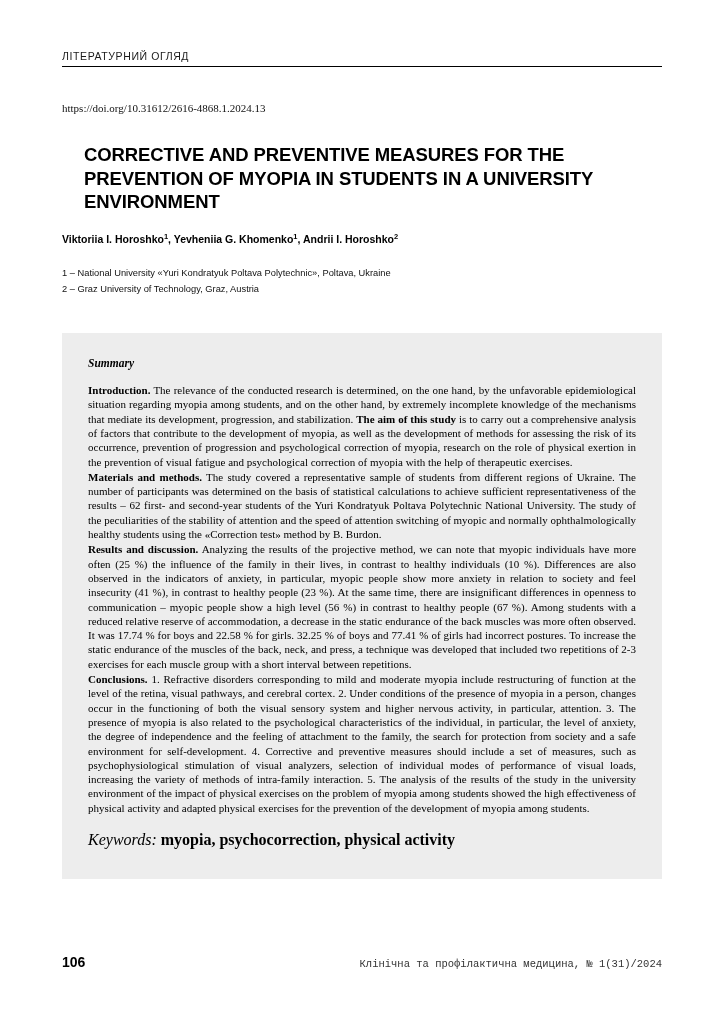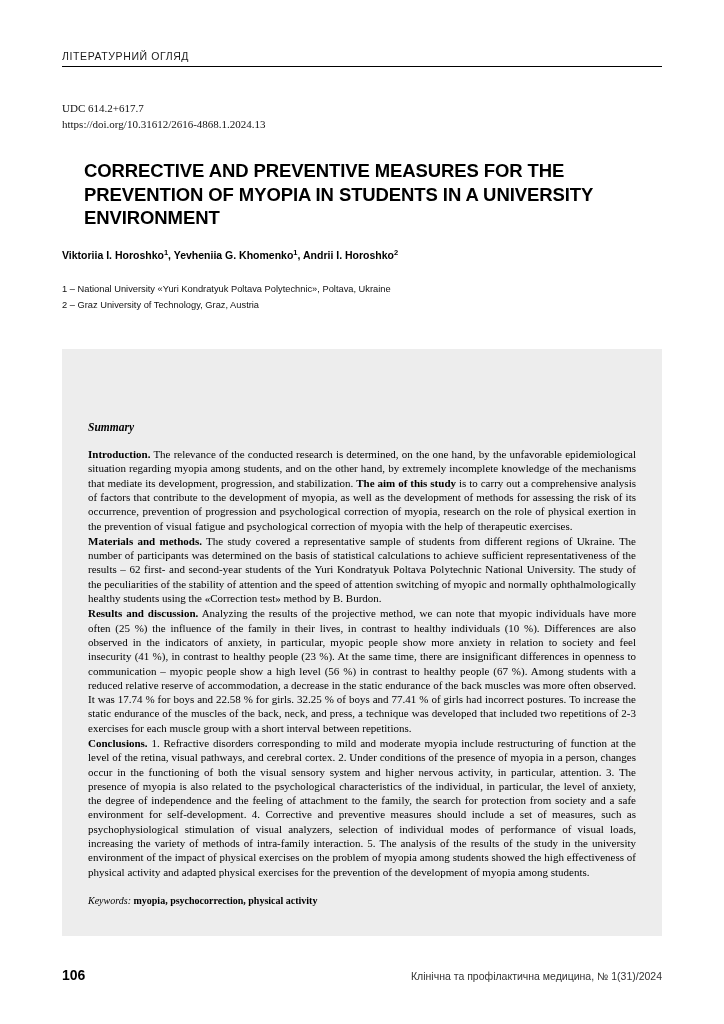--- a/index.html
+++ b/index.html
@@ -72,69 +72,67 @@
     background: #ededed;
     padding: 24px 26px 30px 26px;
     box-sizing: border-box;
   }
   .summary-label {
     font-family: "Liberation Serif", serif;
     font-style: italic;
     font-weight: bold;
     font-size: 11.5px;
     margin-bottom: 14px;
-    margin-top: 48px;
   }
   .abstract-p {
     font-family: "Liberation Serif", serif;
     font-size: 11px;
     line-height: 1.30;
     text-align: justify;
     margin: 0 0 1px 0;
     text-indent: 0;
   }
   .abstract-p b { font-weight: bold; }
   .keywords {
     font-family: "Liberation Serif", serif;
-    font-size: 10px;
+    font-size: 16px;
     margin-top: 16px;
   }
   .keywords .kw-label { font-style: italic; }
   .keywords .kw-text { font-weight: bold; }
   .footer {
     position: absolute;
     left: 62px;
     right: 62px;
-    bottom: 41px;
+    bottom: 54px;
     display: flex;
     align-items: baseline;
     justify-content: space-between;
   }
   .page-number {
     font-family: "Liberation Sans", sans-serif;
     font-weight: bold;
     font-size: 14px;
     color: #000;
   }
   .footer-journal {
-    font-family: Liberation Sans, sans-serif;
+    font-family: Liberation Mono, monospace;
     font-size: 10.5px;
     color: #333;
   }
 </style>
 </head>
 <body>
 
 <div class="page">
 
   <div class="running-head">ЛІТЕРАТУРНИЙ ОГЛЯД</div>
   <div class="rule"></div>
 
   <div class="udc-block">
-    <div>UDC 614.2+617.7</div>
     <div>https://doi.org/10.31612/2616-4868.1.2024.13</div>
   </div>
 
   <div class="title">CORRECTIVE AND PREVENTIVE MEASURES FOR THE PREVENTION OF MYOPIA IN STUDENTS IN A UNIVERSITY ENVIRONMENT</div>
 
   <div class="authors">
     <span>Viktoriia I. Horoshko<sup>1</sup>, Yevheniia G. Khomenko<sup>1</sup>, Andrii I. Horoshko<sup>2</sup></span>
   </div>
 
   <div class="affiliations">

